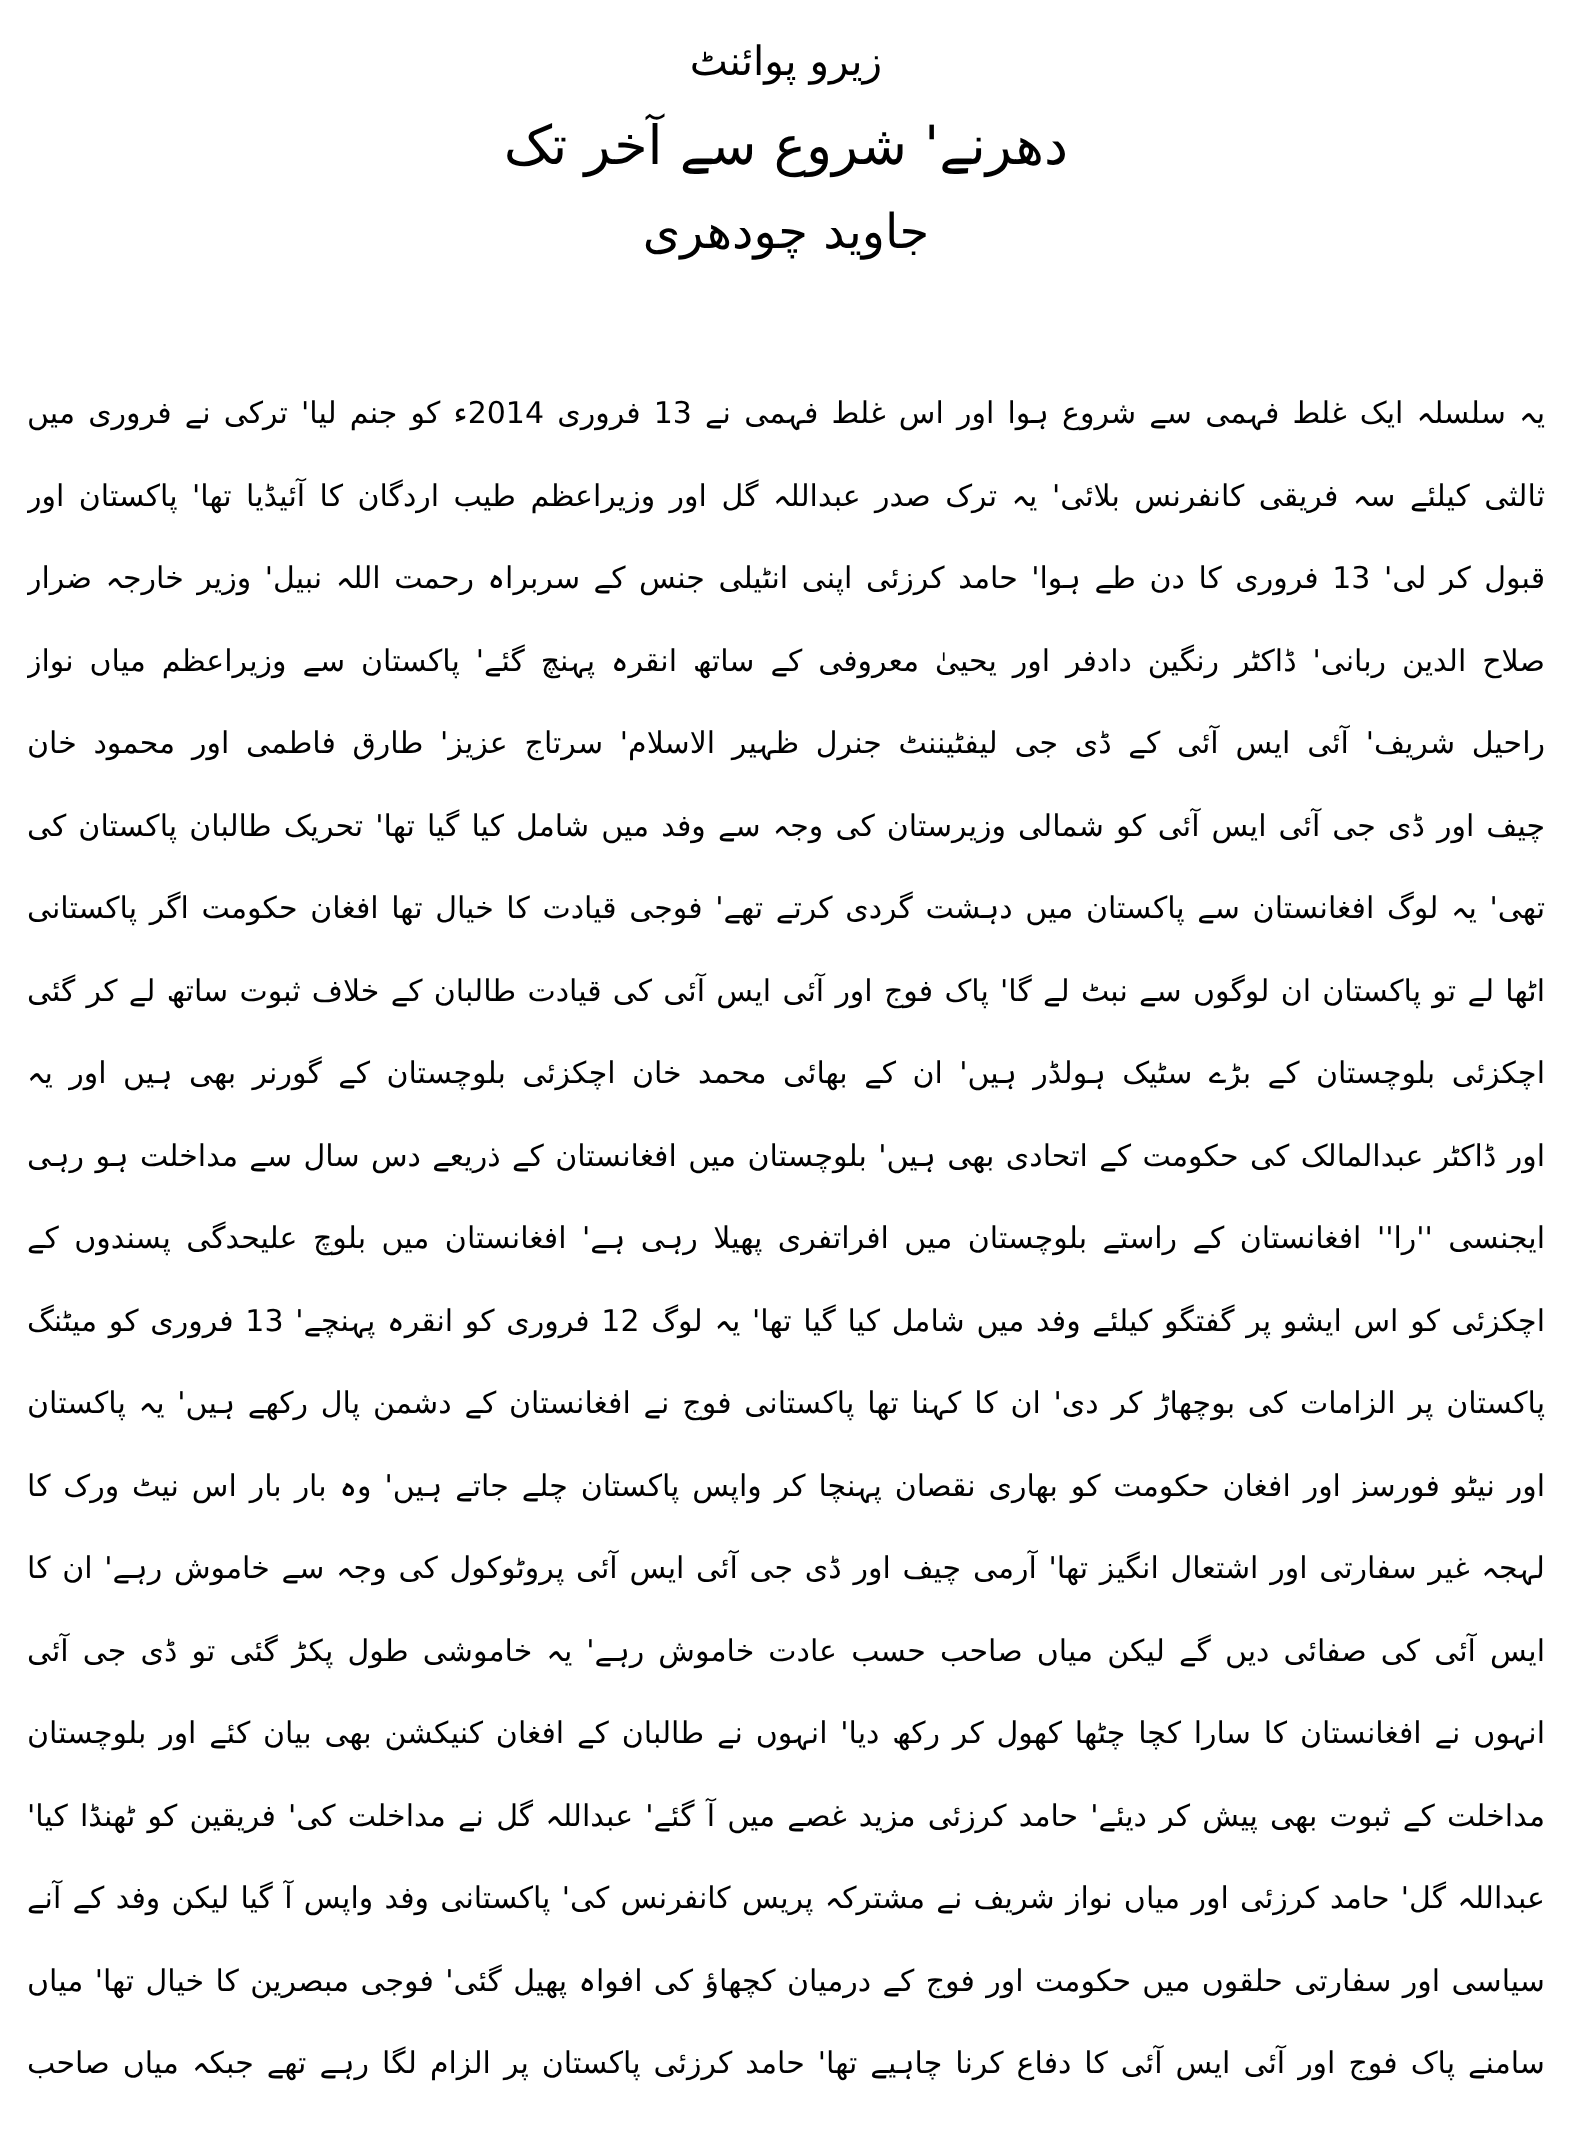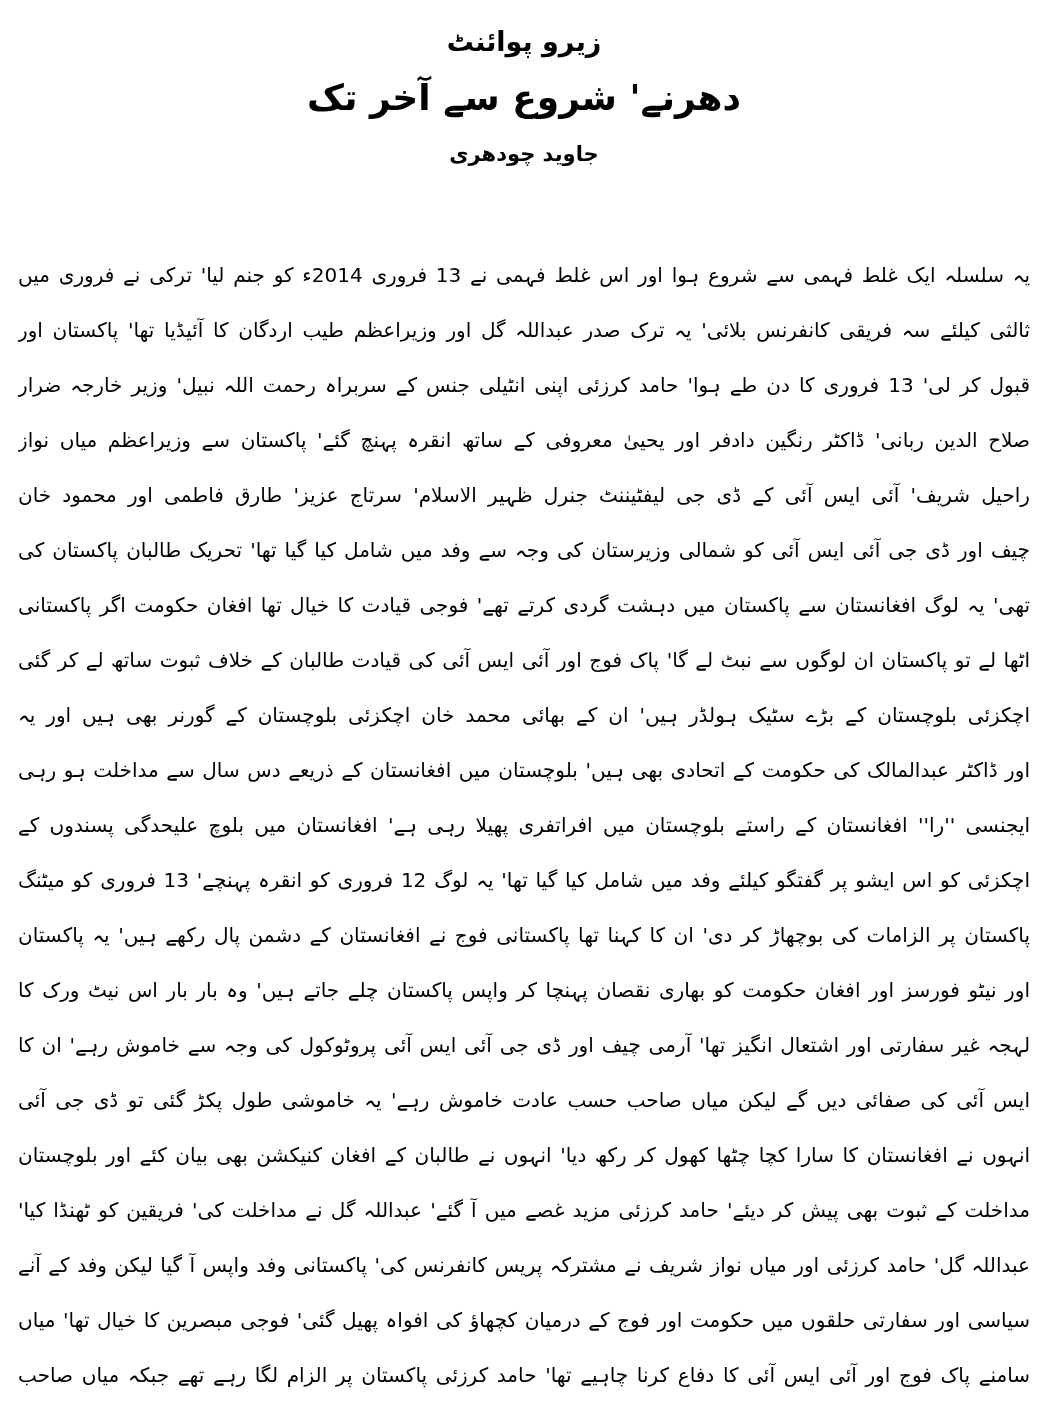--- a/index.html
+++ b/index.html
@@ -13,26 +13,26 @@
     direction: rtl;
     overflow: hidden;
   }
   header.masthead {
     padding-top: 14px;
     text-align: center;
   }
   .hline {
     height: 56px;
     line-height: 56px;
-    font-weight: bold;
+    font-weight: normal;
     white-space: nowrap;
   }
   .column-title  { font-size: 27px; }
   .article-title { font-size: 36px; }
-  .author-name   { font-size: 21px; }
+  .author-name   { font-size: 32px; }
   main.body-text {
     margin: 0 18px;
     padding-top: 66px;
   }
   .bline {
     height: 55px;
     line-height: 55px;
     font-size: 20px;
     text-align: justify;
     text-align-last: justify;

